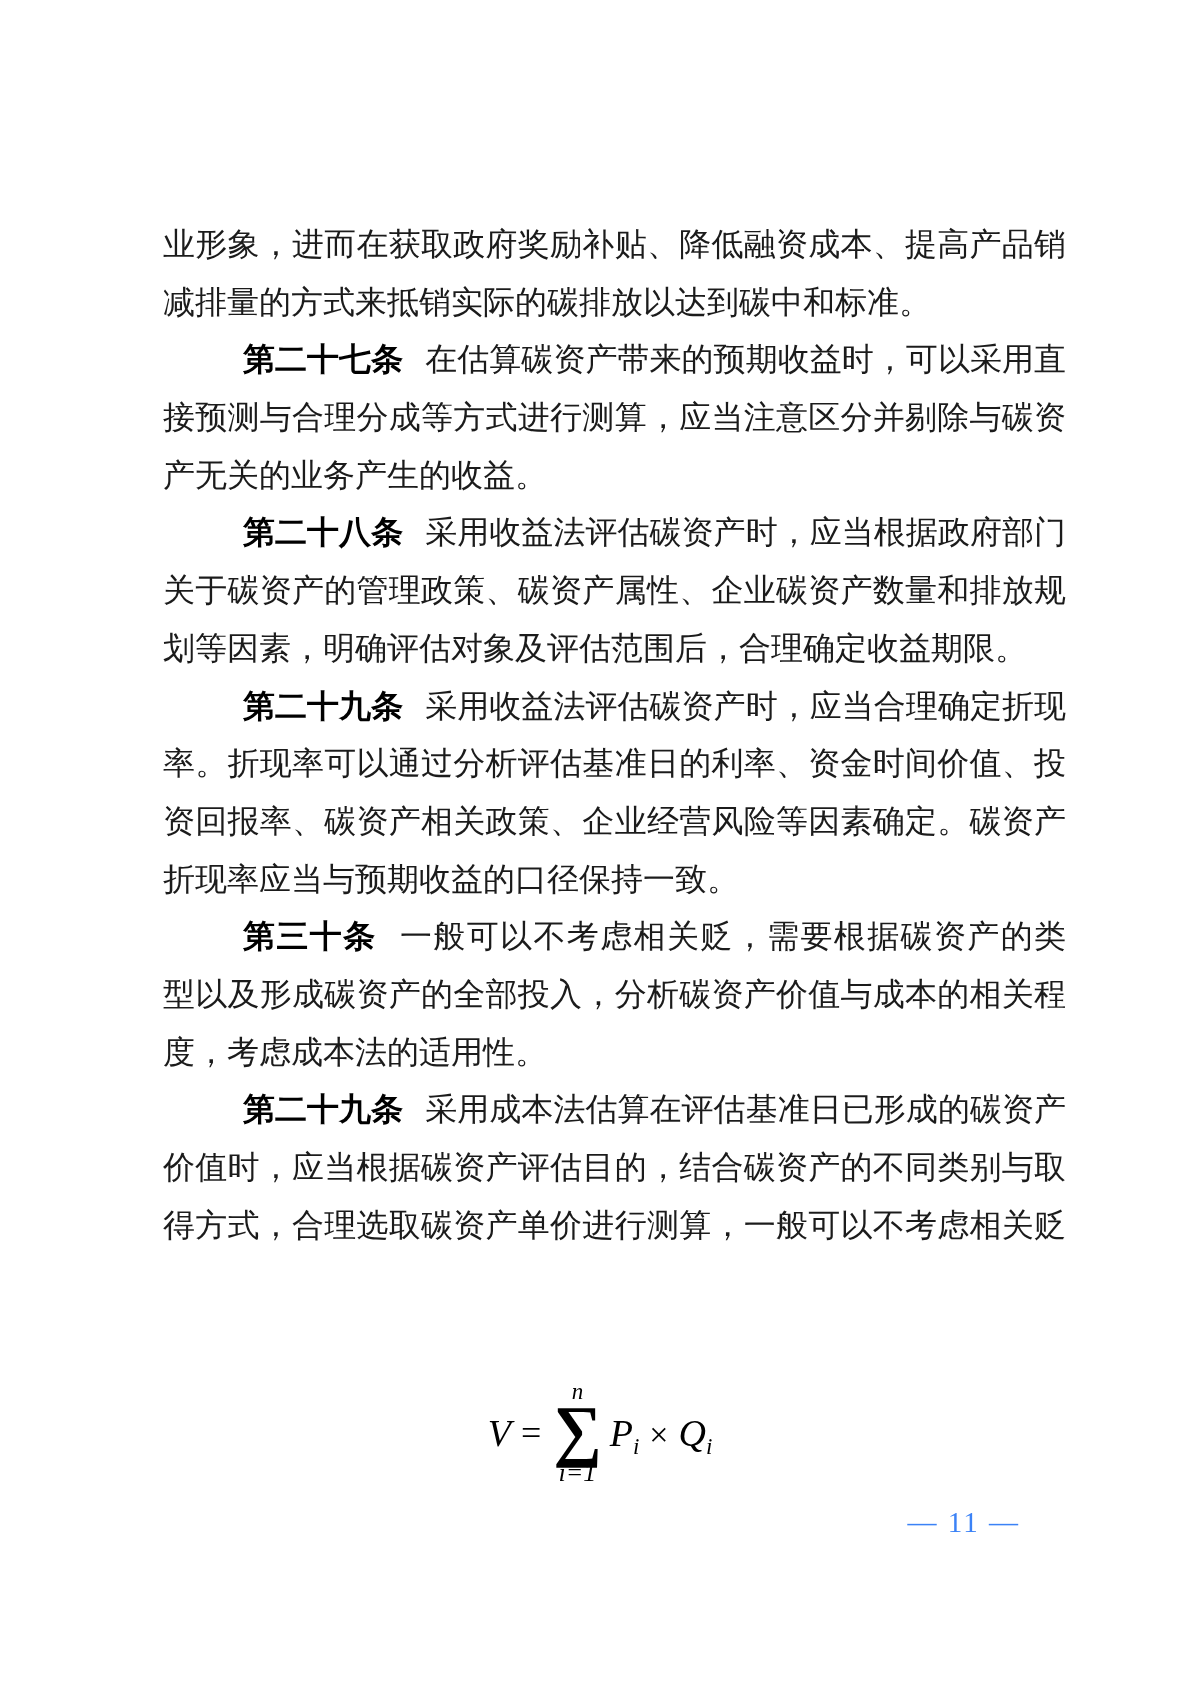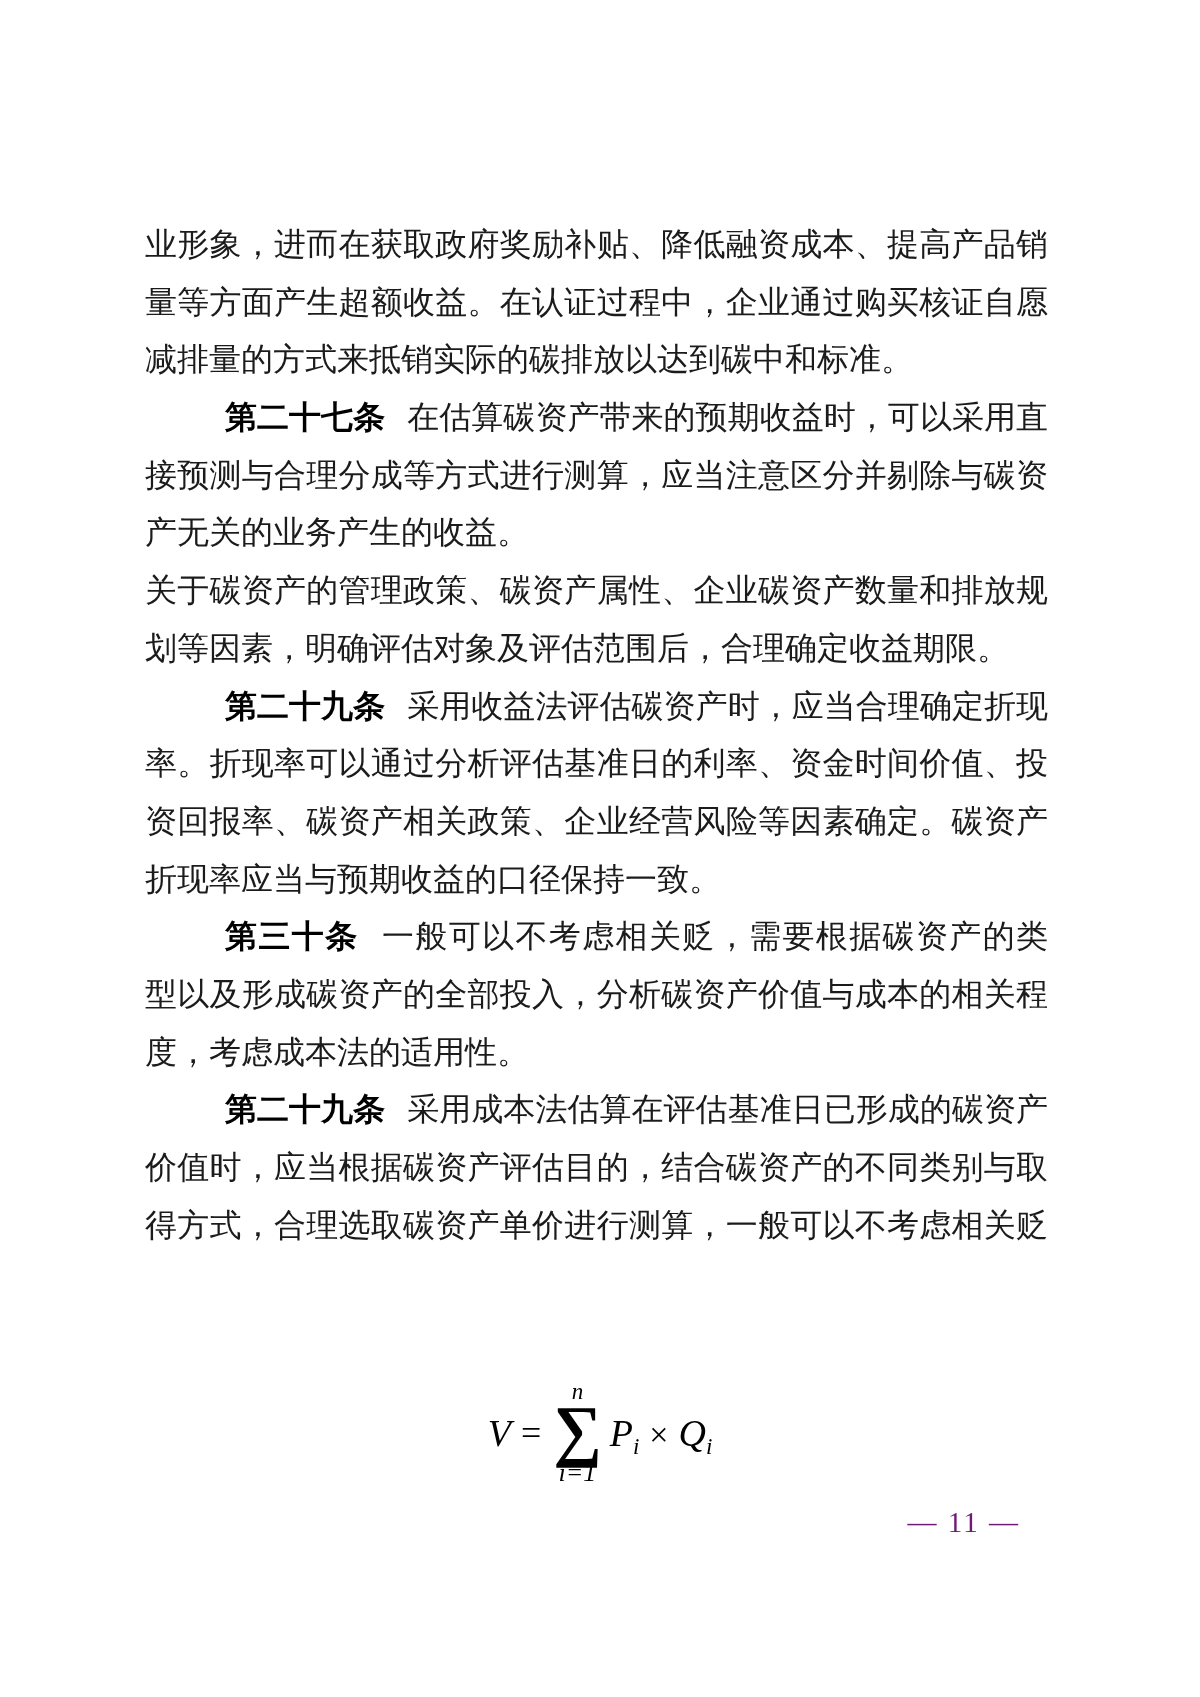--- a/index.html
+++ b/index.html
@@ -11,21 +11,21 @@
     position: relative;
     width: 1200px;
     height: 1697px;
     background: #ffffff;
     overflow: hidden;
     font-family: "Liberation Serif", "DejaVu Serif", serif;
     color: #1b1b1b;
   }
   .text-block {
     position: absolute;
-    left: 145px;
+    left: 163px;
     top: 216px;
     width: 903px;
   }
   .line {
     height: 57.7px;
     line-height: 57.7px;
     font-size: 32px;
     color: #1b1b1b;
     overflow: visible;
   }
@@ -105,36 +105,36 @@
   .f-times {
     font-size: 34px;
     margin: 0 10px;
   }
   .page-number {
     position: absolute;
     top: 1506px;
     right: 180px;
     font-size: 29px;
     letter-spacing: 2px;
-    color: #701a75;
+    color: #3b82f6;
     white-space: nowrap;
   }
 </style>
 </head>
 <body>
 
 <div class="page">
 
   <main class="text-block" id="text-block">
       <div class="line fill">业形象，进而在获取政府奖励补贴、降低融资成本、提高产品销</div>
-      <div class="line fill">量等方面产生超额收益。在认证过程中，企业通过购买核证自愿</div>
       <div class="line">减排量的方式来抵销实际的碳排放以达到碳中和标准。</div>
       <div class="line fill indent"><b class="article-no">第二十七条</b><span class="gap"></span><span>在估算碳资产带来的预期收益时，可以采用直</span></div>
       <div class="line fill">接预测与合理分成等方式进行测算，应当注意区分并剔除与碳资</div>
       <div class="line">产无关的业务产生的收益。</div>
+      <div class="line fill indent"><b class="article-no">第二十八条</b><span class="gap"></span><span>采用收益法评估碳资产时，应当根据政府部门</span></div>
       <div class="line fill">关于碳资产的管理政策、碳资产属性、企业碳资产数量和排放规</div>
       <div class="line">划等因素，明确评估对象及评估范围后，合理确定收益期限。</div>
       <div class="line fill indent"><b class="article-no">第二十九条</b><span class="gap"></span><span>采用收益法评估碳资产时，应当合理确定折现</span></div>
       <div class="line fill">率。折现率可以通过分析评估基准日的利率、资金时间价值、投</div>
       <div class="line fill">资回报率、碳资产相关政策、企业经营风险等因素确定。碳资产</div>
       <div class="line">折现率应当与预期收益的口径保持一致。</div>
       <div class="line fill indent"><b class="article-no">第三十条</b><span class="gap"></span><span>一般可以不考虑相关贬，需要根据碳资产的类</span></div>
       <div class="line fill">型以及形成碳资产的全部投入，分析碳资产价值与成本的相关程</div>
       <div class="line">度，考虑成本法的适用性。</div>
       <div class="line fill indent"><b class="article-no">第二十九条</b><span class="gap"></span><span>采用成本法估算在评估基准日已形成的碳资产</span></div>

